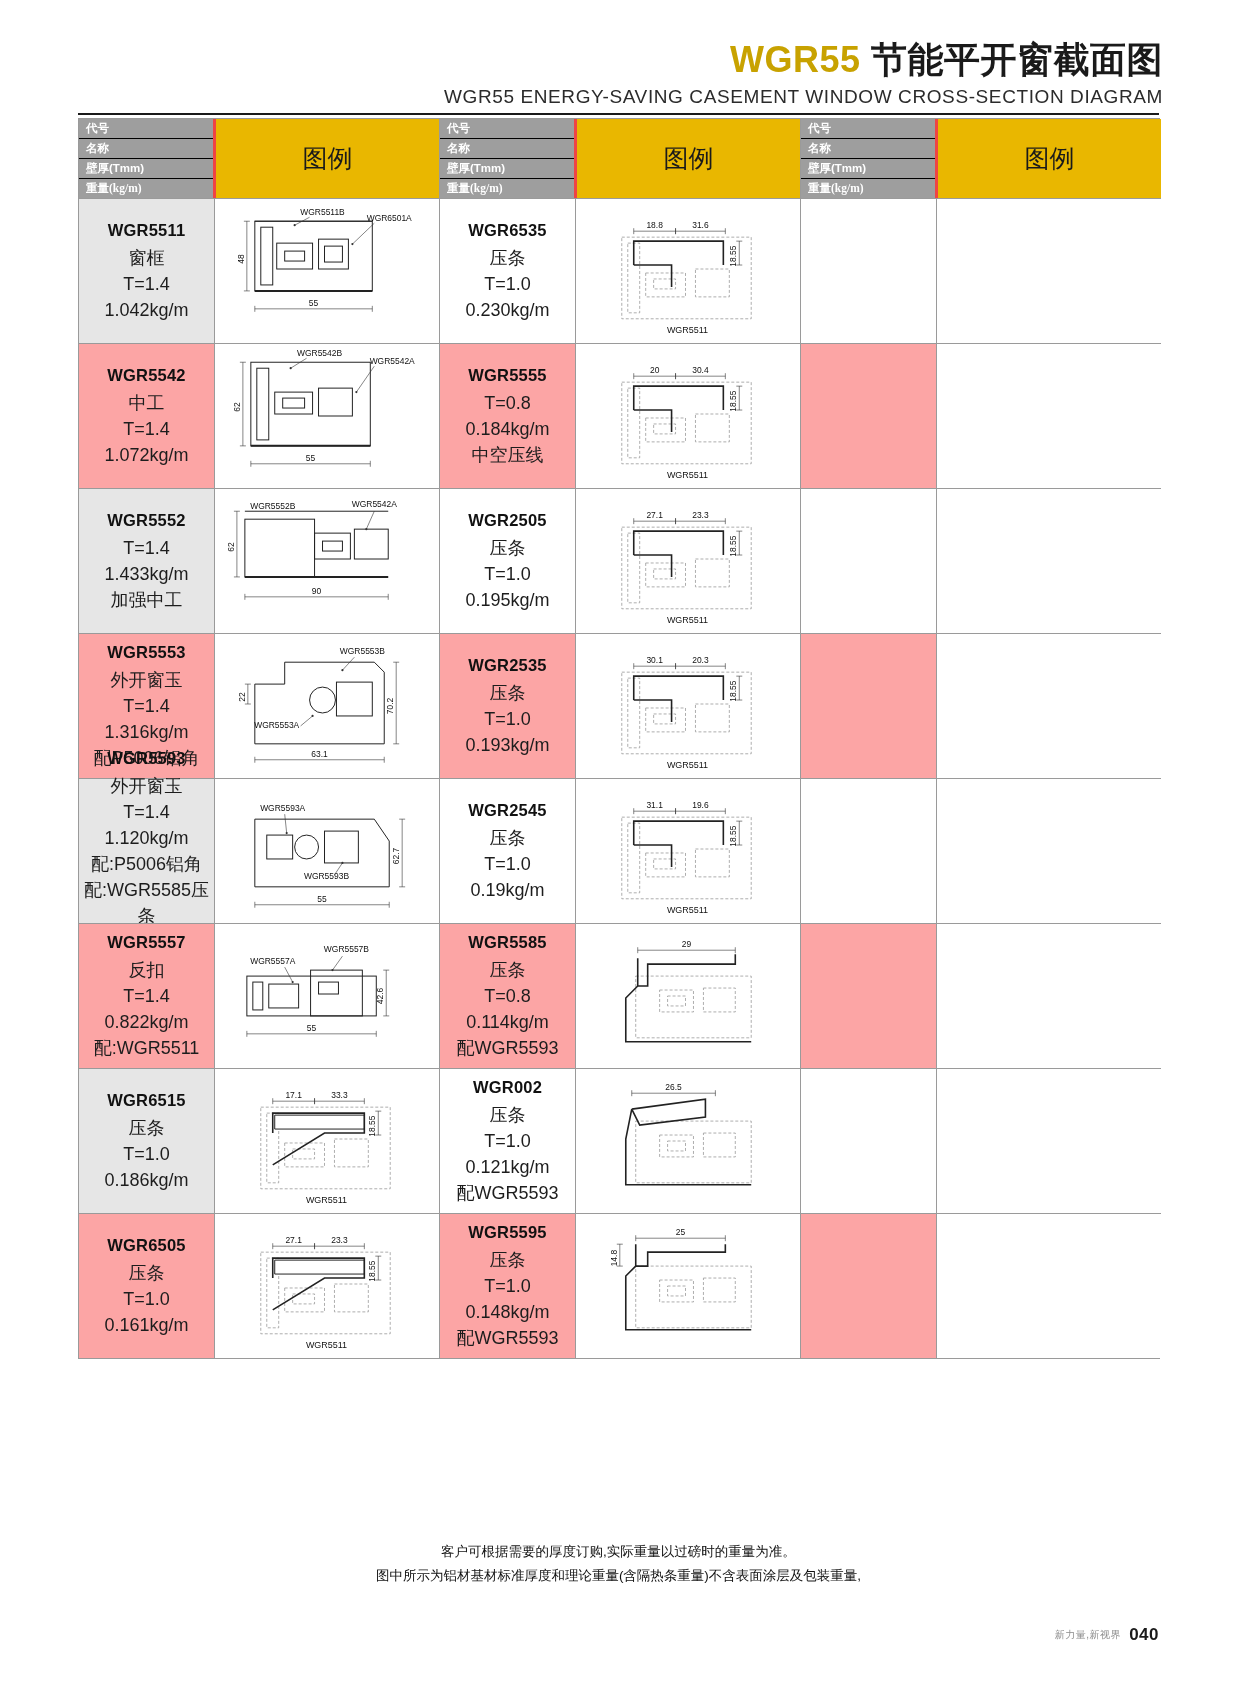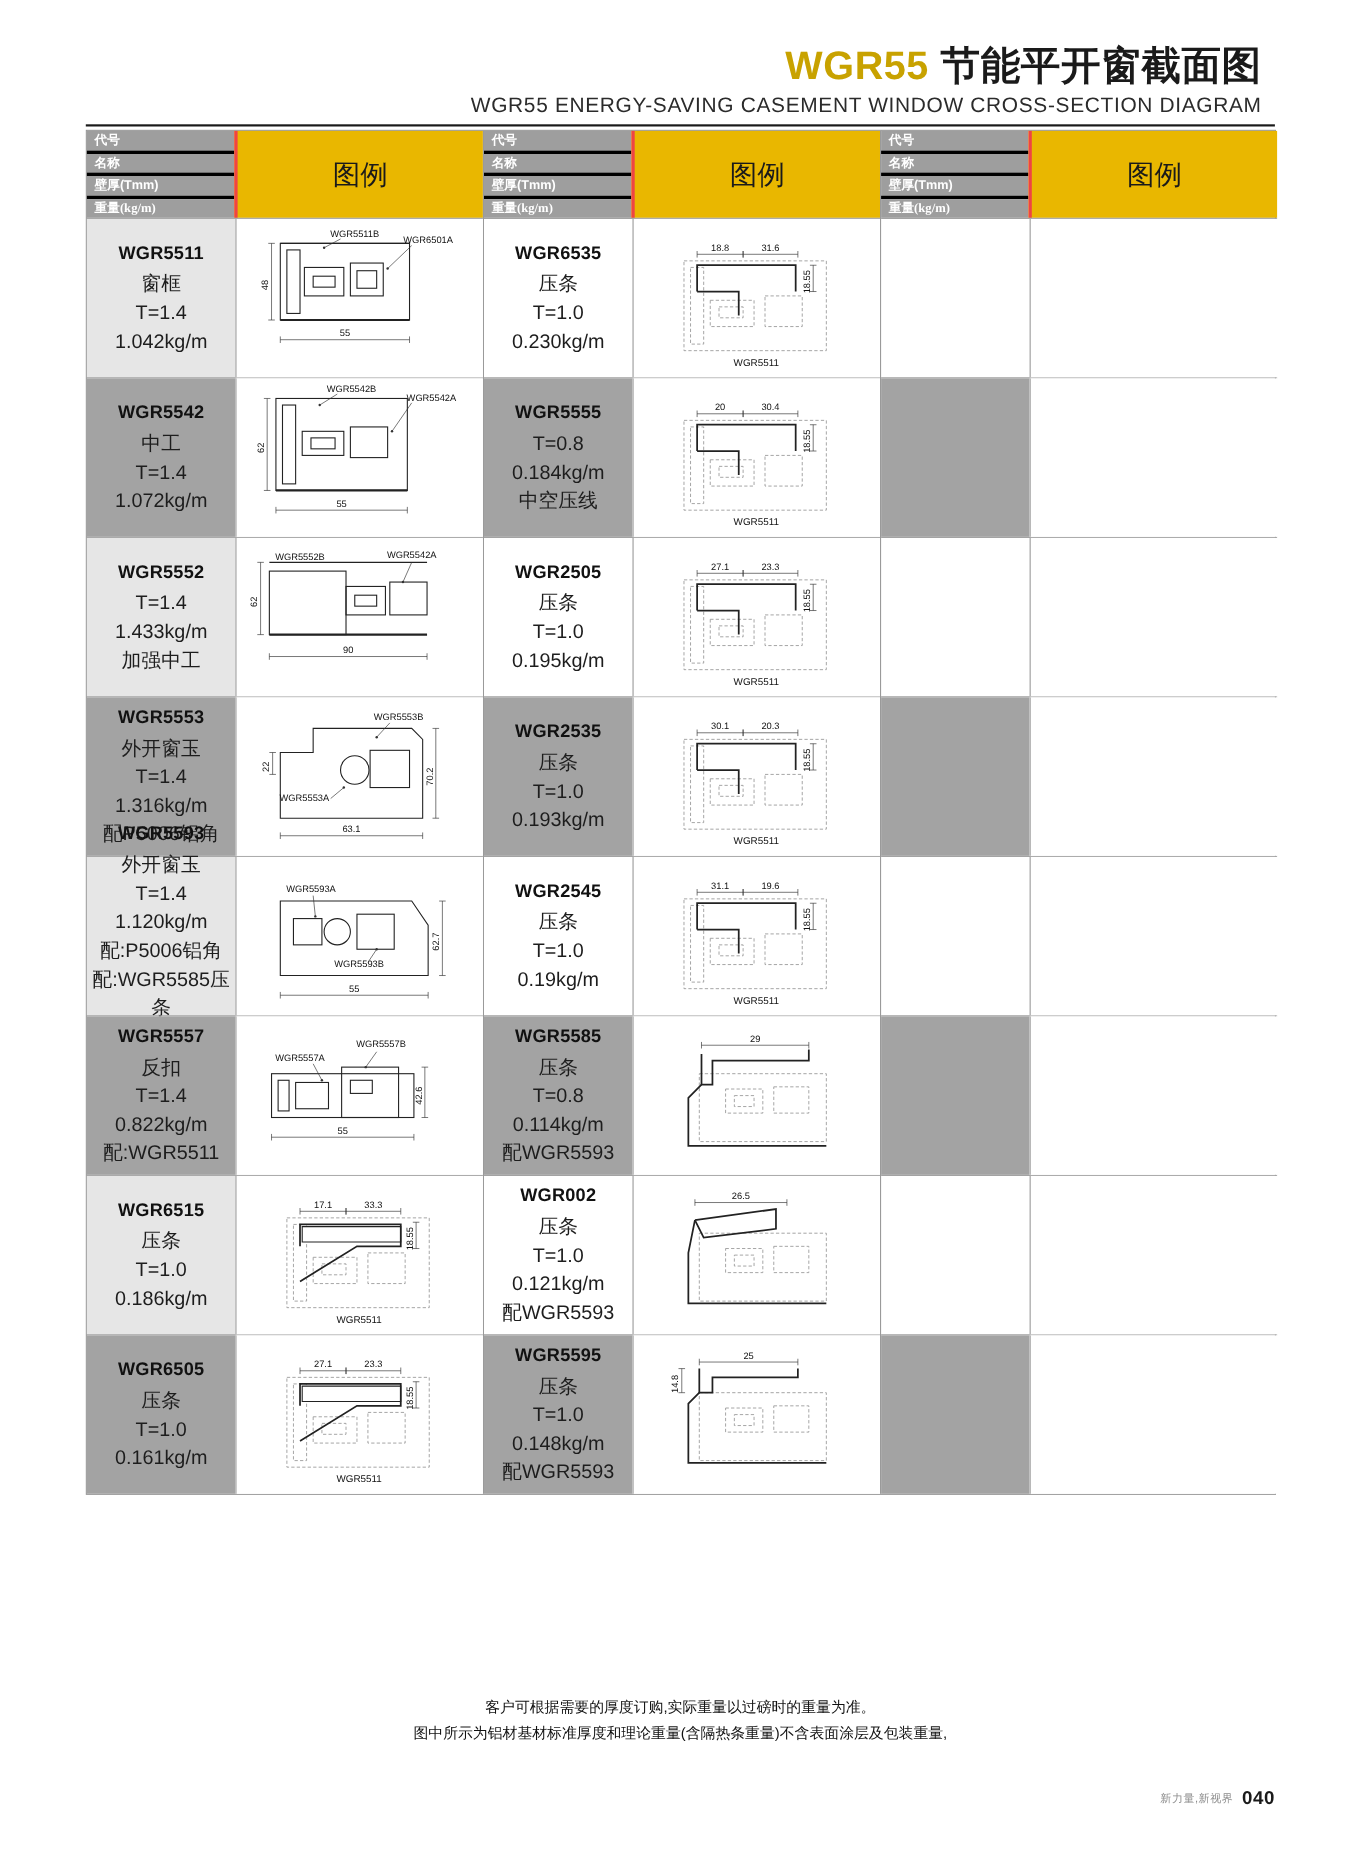--- a/index.html
+++ b/index.html
@@ -12,21 +12,21 @@
   }
   .page{
     position:relative;
     width:1239px;height:1681px;
     box-sizing:border-box;
     padding:0;
   }
   
   .header{
     position:absolute;
-    left:78px; right:92px; top:40px;
+    left:78px; right:76px; top:40px;
     text-align:right;
   }
   .title-line{
     font-size:36px;
     font-weight:bold;
     letter-spacing:0.5px;
     line-height:1.1;
     white-space:nowrap;
   }
   .title-code{color:#c8a200;}
@@ -70,21 +70,21 @@
   }
   .hdr-left div{
     flex:1;
     background:#9e9e9e;
     color:#ffffff;
     font-size:11.5px;
     font-weight:bold;
     display:flex;align-items:center;
     padding-left:7px;
     box-sizing:border-box;
-    border-bottom:3px solid #000000;
+    border-bottom:1px solid #000000;
   }
   .hdr-left div:last-child{border-bottom:none;font-family:Liberation Serif, serif;}
   .hdr-fig{
     width:225px;
     background:#e9b700;
     display:flex;align-items:center;justify-content:center;
     font-size:25px;
     font-weight:normal;
     color:#1a1a1a;
     border-left:3px solid #ef4444;
@@ -107,21 +107,21 @@
   }
   .cell-fig{
     width:225px;
     box-sizing:border-box;
     border-left:1px solid #9a9a9a;
     position:relative;
     background:#fff;
     overflow:hidden;
   }
   .shade-grey{background:#e6e6e6;}
-  .shade-cream{background:#a3a3a3;}
+  .shade-cream{background:#fca5a5;}
   .code{
     font-size:16.5px;
     font-weight:bold;
     color:#111;
     letter-spacing:0.2px;
     margin-bottom:2px;
   }
   .meta{
     font-size:18px;
     color:#1d1d1d;

